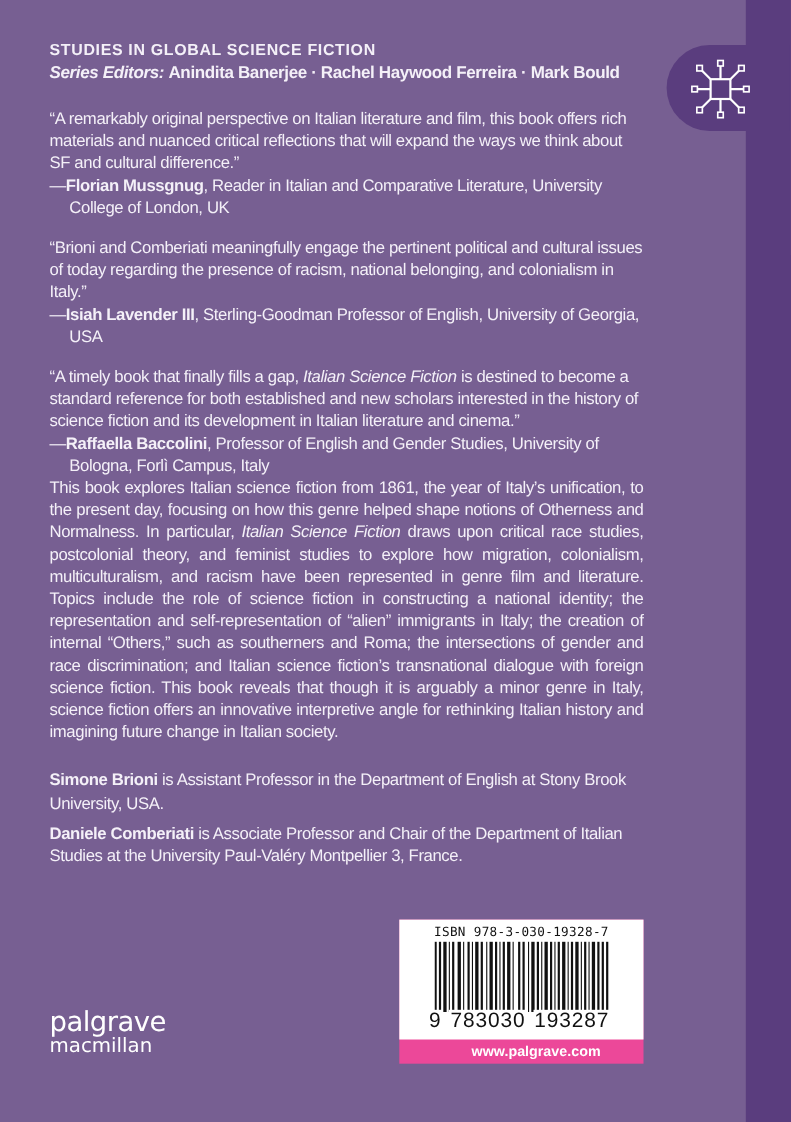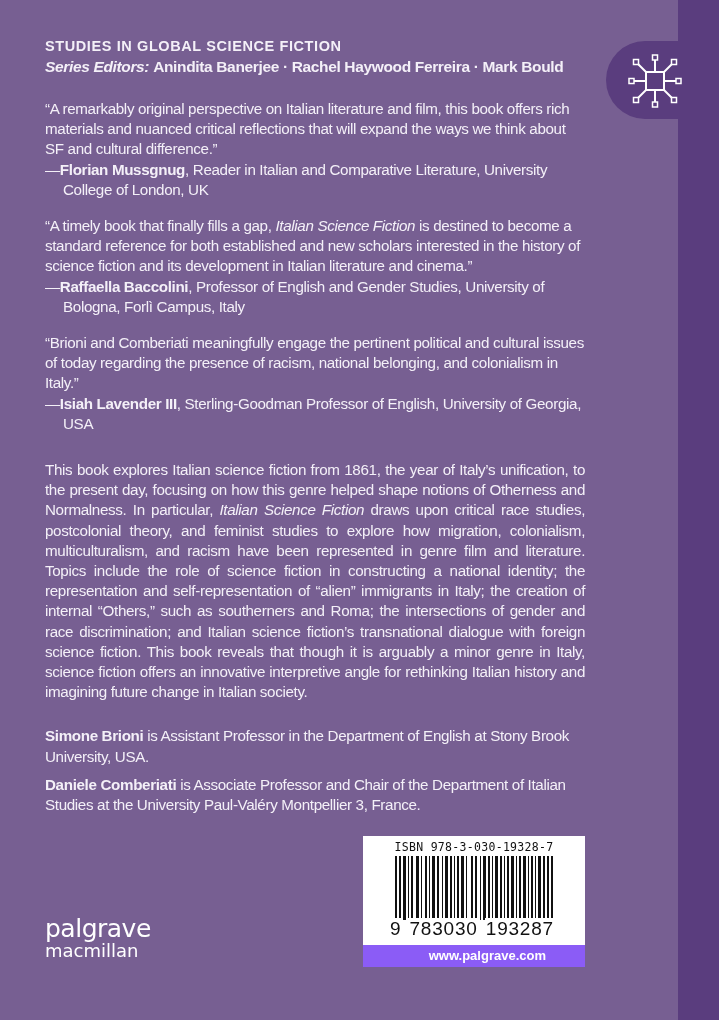--- a/index.html
+++ b/index.html
@@ -26,29 +26,29 @@
     .series-title {
       font-weight: bold; font-size: 14.5px; letter-spacing: 0.6px; line-height: 22px;
     }
     .series-editors { font-size: 15.5px; line-height: 20px; }
     .series-editors .label { font-style: italic; font-weight: bold; }
     .series-editors .names { font-weight: bold; }
     .quote { margin-top: 16px; }
     .quote p { margin: 0; }
     .attrib { padding-left: 18px; text-indent: -18px; }
     .attrib b { font-weight: bold; margin-top: 29px; }
-    .blurb { margin-top: 26px; text-align: justify; }
+    .blurb { text-align: justify; }
     .blurb p { margin: 0; }
     .bio { margin-top: 0; }
     .bio p { margin: 0 0 8px 0; }
     .bio b { font-weight: bold; text-align: center; }
     .bio-block { margin-top: 24px; }
     .isbn-box {
       position: absolute; left: 363px; top: 836px; width: 222px; height: 131px;
-      background: #8b5cf6;
+      background: #ec4899;
     }
     .barcode-area {
       position: absolute; left: 0; top: 0; width: 222px; height: 109px; background: #ffffff;
     }
     .isbn-text {
       position: absolute; left: 0; top: 4px; width: 222px; text-align: center;
       font-family: "DejaVu Sans Mono", monospace; font-size: 11.5px; color: #111; letter-spacing: 0.3px;
     }
     .bars {
       position: absolute; left: 32px; top: 20px; width: 164px; height: 80px;
@@ -110,27 +110,27 @@
   <div class="quote" style="margin-top:22px">
     <p>
       <span>“A remarkably original perspective on Italian literature and film, this book offers</span>
       <span>rich materials and nuanced critical reflections that will expand the ways we think</span>
       <span>about SF and cultural difference.”</span>
     </p>
     <p class="attrib"><span>—</span><b>Florian Mussgnug</b><span>, Reader in Italian and Comparative Literature, University College of London, UK</span></p>
   </div>
 
   <div class="quote">
+    <p>“Brioni and Comberiati meaningfully engage the pertinent political and cultural issues of today regarding the presence of racism, national belonging, and colonialism in Italy.”</p>
+    <p class="attrib"><span>—</span><b>Isiah Lavender III</b><span>, Sterling-Goodman Professor of English, University of Georgia, USA</span></p>
+  </div>
+
+  <div class="quote">
     <p><span>“A timely book that finally fills a gap, </span><i>Italian Science Fiction</i><span> is destined to become a standard reference for both established and new scholars interested in the history of science fiction and its development in Italian literature and cinema.”</span></p>
     <p class="attrib"><span>—</span><b>Raffaella Baccolini</b><span>, Professor of English and Gender Studies, University of Bologna, Forlì Campus, Italy</span></p>
-  </div>
-
-  <div class="quote">
-    <p>“Brioni and Comberiati meaningfully engage the pertinent political and cultural issues of today regarding the presence of racism, national belonging, and colonialism in Italy.”</p>
-    <p class="attrib"><span>—</span><b>Isiah Lavender III</b><span>, Sterling-Goodman Professor of English, University of Georgia, USA</span></p>
   </div>
 
   <div class="blurb">
     <p><span>This book explores Italian science fiction from 1861, the year of Italy’s unification, to the present day, focusing on how this genre helped shape notions of Otherness and Normalness. In particular, </span><i>Italian Science Fiction</i><span> draws upon critical race studies, postcolonial theory, and feminist studies to explore how migration, colonialism, multiculturalism, and racism have been represented in genre film and literature. Topics include the role of science fiction in constructing a national identity; the representation and self-representation of “alien” immigrants in Italy; the creation of internal “Others,” such as southerners and Roma; the intersections of gender and race discrimination; and Italian science fiction’s transnational dialogue with foreign science fiction. This book reveals that though it is arguably a minor genre in Italy, science fiction offers an innovative interpretive angle for rethinking Italian history and imagining future change in Italian society.</span></p>
   </div>
 
   <div class="bio-block">
     <div class="bio">
       <p><b>Simone Brioni</b><span> is Assistant Professor in the Department of English at Stony Brook University, USA.</span></p>
     </div>

